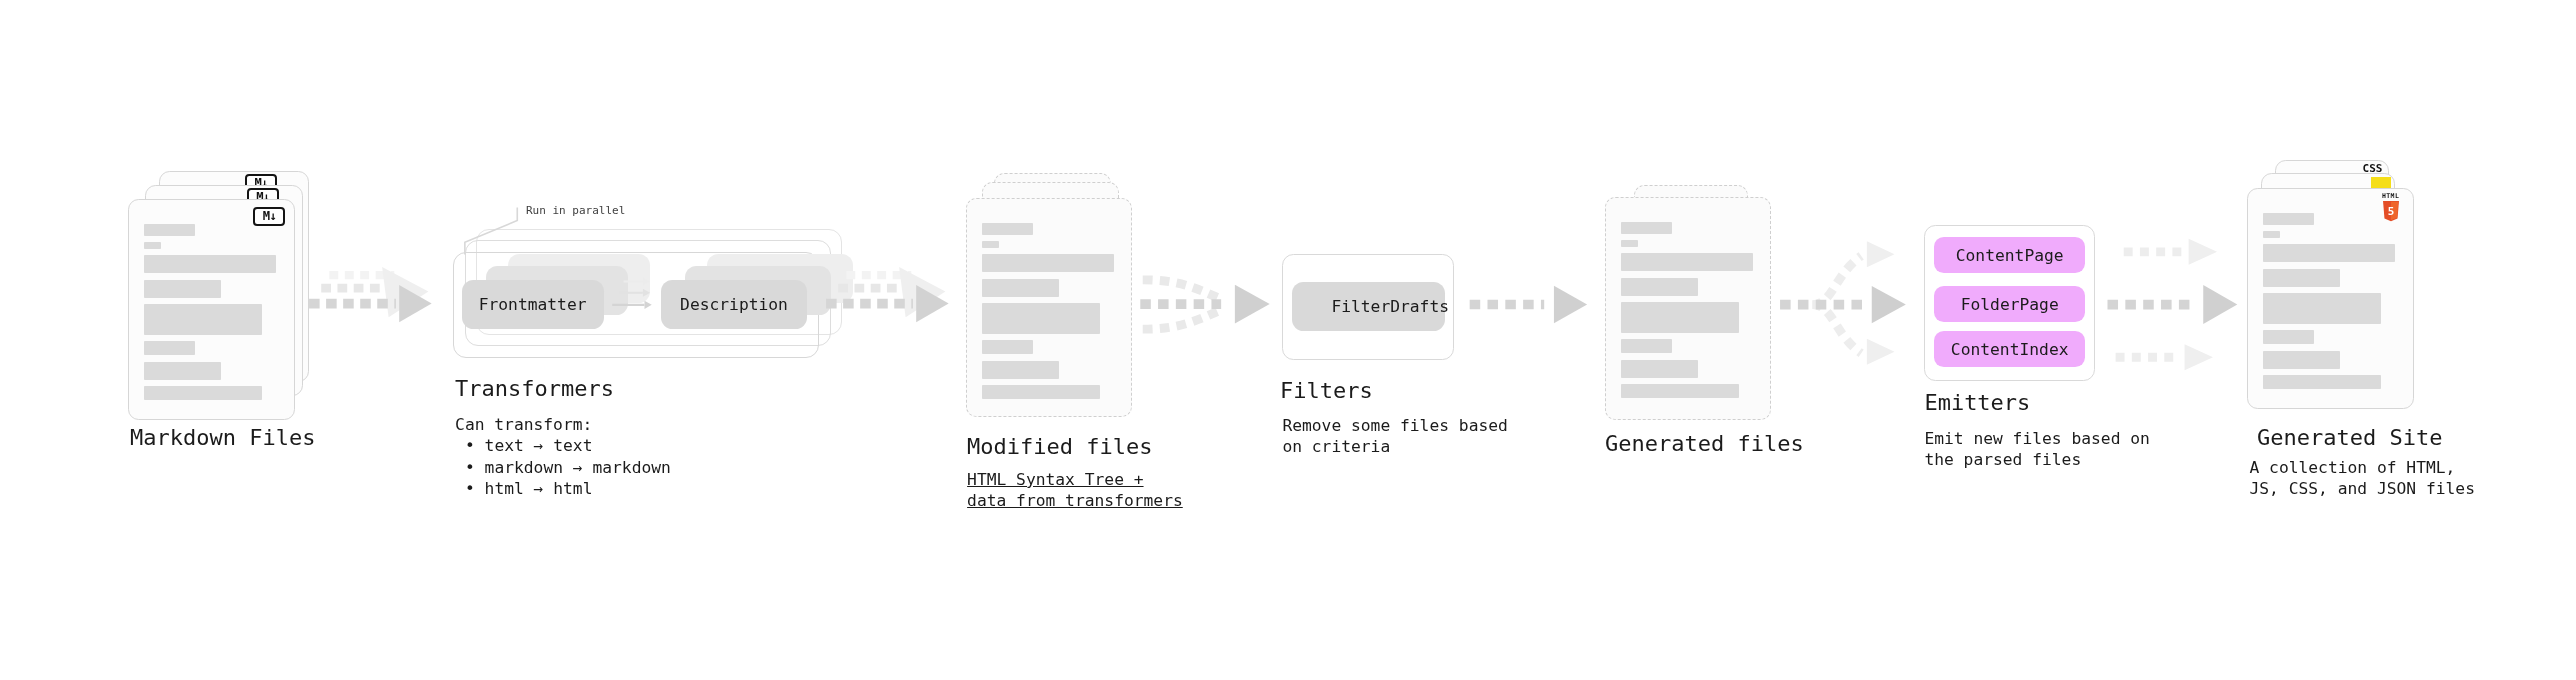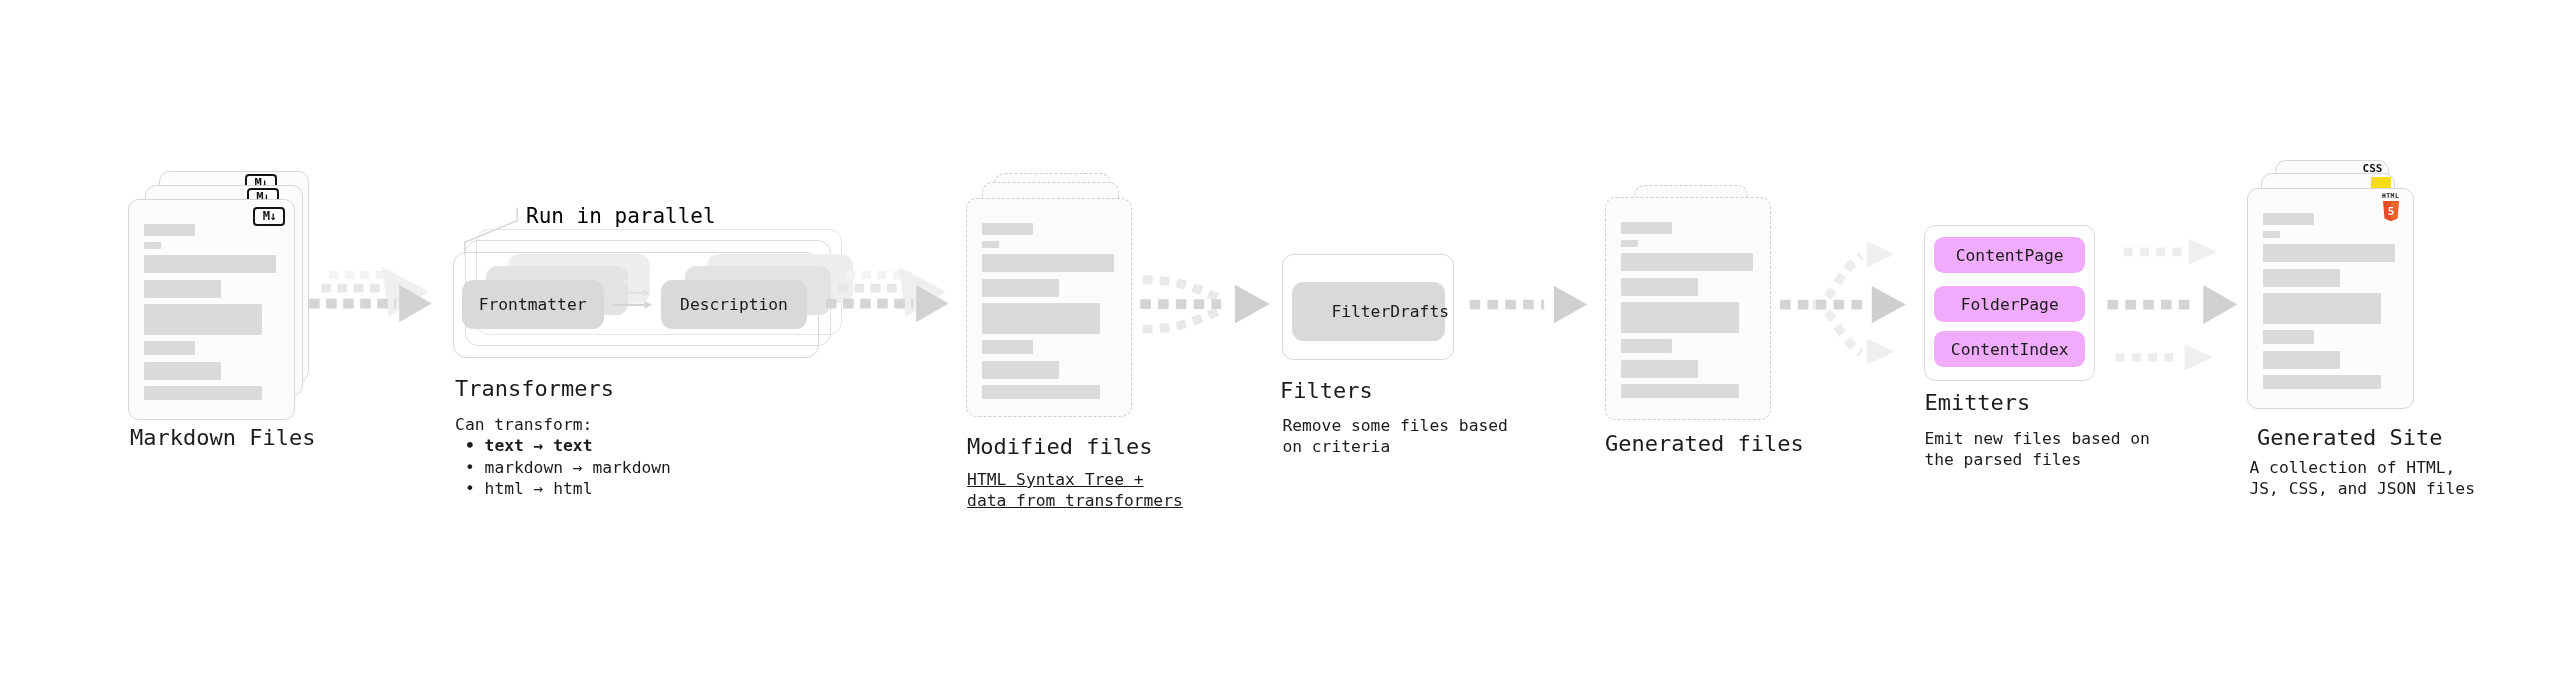--- a/index.html
+++ b/index.html
@@ -36,21 +36,21 @@
           align-items:center; justify-content:center; font-size:16.3px; color:#1b1b1b; white-space:nowrap; }
   .pill.ghost1 { background:#e3e3e3; }
   .pill.ghost2 { background:#eeeeee; }
 
   
   .tbox { position:absolute; width:366px; height:106px; border-radius:13px; background:transparent; }
   .tbox.front { border:1.6px solid #d7d7d7; }
   .tbox.mid   { border:1.6px solid #dddddd; }
   .tbox.back  { border:1.6px solid #e4e4e4; }
 
-  .annotation { position:absolute; font-size:21px; color:#000000; white-space:nowrap; }
+  .annotation { position:absolute; font-size:11px; color:#404040; white-space:nowrap; }
 
   
   .epill { position:absolute; left:12.2px; width:151px; height:36px; background:#f0abfc; border-radius:9.8px;
            display:flex; align-items:center; justify-content:center; font-size:16.3px; color:#1b1b1b; }
 
   
   .css-badge { position:absolute; width:21px; text-align:center; }
   .css-badge .css-txt { font-size:11px; font-weight:700; line-height:7.3px; color:#141414; letter-spacing:0; }
   .css-badge .css-bar { margin:0.8px auto 0; width:16.3px; height:2.4px; background:#2965f1; }
   .js-badge { position:absolute; width:19.5px; height:11.4px; background:#f5de19; }
@@ -115,21 +115,21 @@
         <polygon points="42,17 51,22 42,27" fill="#e2e2e2"></polygon>
       <line x1="4" y1="37" x2="44" y2="37" stroke="#d4d4d4" stroke-width="2.5"></line>
         <polygon points="44,32 53,37 44,42" fill="#d4d4d4"></polygon>
     </svg>
 
     <div class="pill" style="left:10.6px; top:77px; width:142px; height:49px;">Frontmatter</div>
     <div class="pill" style="left:210px; top:77px; width:146px; height:49px;">Description</div>
 
     <div class="stage-label" style="left:4.1px; top:173px;">Transformers</div>
     <div class="caption" style="left:4.1px; top:211px;">Can transform:</div>
-    <div class="caption" style="left:14px; top:232px;font-weight:bold;">• text → text</div>
+    <div class="caption" style="left:14px; top:232px;">• text → text</div>
     <div class="caption" style="left:14px; top:254px;">• markdown → markdown</div>
     <div class="caption" style="left:14px; top:275px;">• html → html</div>
   </div>
 
   <svg style="left:822px; top:267px;" width="138" height="78" viewBox="0 0 170 96">
     <line x1="30" y1="10" x2="110" y2="10" stroke="#f3f3f3" stroke-width="10" stroke-dasharray="11 8"></line>
     <line x1="20" y1="26" x2="112" y2="26" stroke="#e7e7e7" stroke-width="11" stroke-dasharray="12 8"></line>
     <polygon points="95,0 152,30 103,62" fill="#efefef"></polygon>
     <line x1="5" y1="45" x2="112" y2="45" stroke="#d5d5d5" stroke-width="12" stroke-dasharray="13 8"></line>
     <polygon points="116,22 156,45 116,68" fill="#d2d2d2"></polygon>
@@ -155,21 +155,21 @@
 
   <svg style="left:1136px; top:258px;" width="142" height="93" viewBox="0 0 175 115">
     <path d="M8,27 C55,27 75,38 108,52" fill="none" stroke="#e9e9e9" stroke-width="11" stroke-dasharray="12 9"></path>
     <path d="M8,88 C55,88 75,77 108,63" fill="none" stroke="#e9e9e9" stroke-width="11" stroke-dasharray="12 9"></path>
     <line x1="5" y1="57" x2="105" y2="57" stroke="#d4d4d4" stroke-width="12" stroke-dasharray="13 9"></line>
     <polygon points="122,33 165,57 122,81" fill="#d0d0d0"></polygon>
   </svg>
 
   <div class="group" style="left:1280px; top:252px;">
     <div style="position:absolute; left:2.4px; top:1.6px; width:172px; height:106px; background:#ffffff; border:1.6px solid #d9d9d9; border-radius:11.4px;"></div>
-    <div class="pill" style="left:12.2px; top:30px; width:153px; height:59px;padding-left:43px;">FilterDrafts</div>
+    <div class="pill" style="left:12.2px; top:30px; width:153px; height:49px;padding-left:43px;">FilterDrafts</div>
     <div class="stage-label" style="left:0; top:126px;">Filters</div>
     <div class="caption" style="left:2.4px; top:163px;">Remove some files based
 on criteria</div>
   </div>
 
   <svg style="left:1463px; top:264px;" width="130" height="81" viewBox="0 0 160 100">
     <line x1="8" y1="50" x2="100" y2="50" stroke="#d4d4d4" stroke-width="12" stroke-dasharray="13 9"></line>
     <polygon points="112,27 153,50 112,73" fill="#d0d0d0"></polygon>
   </svg>
 

